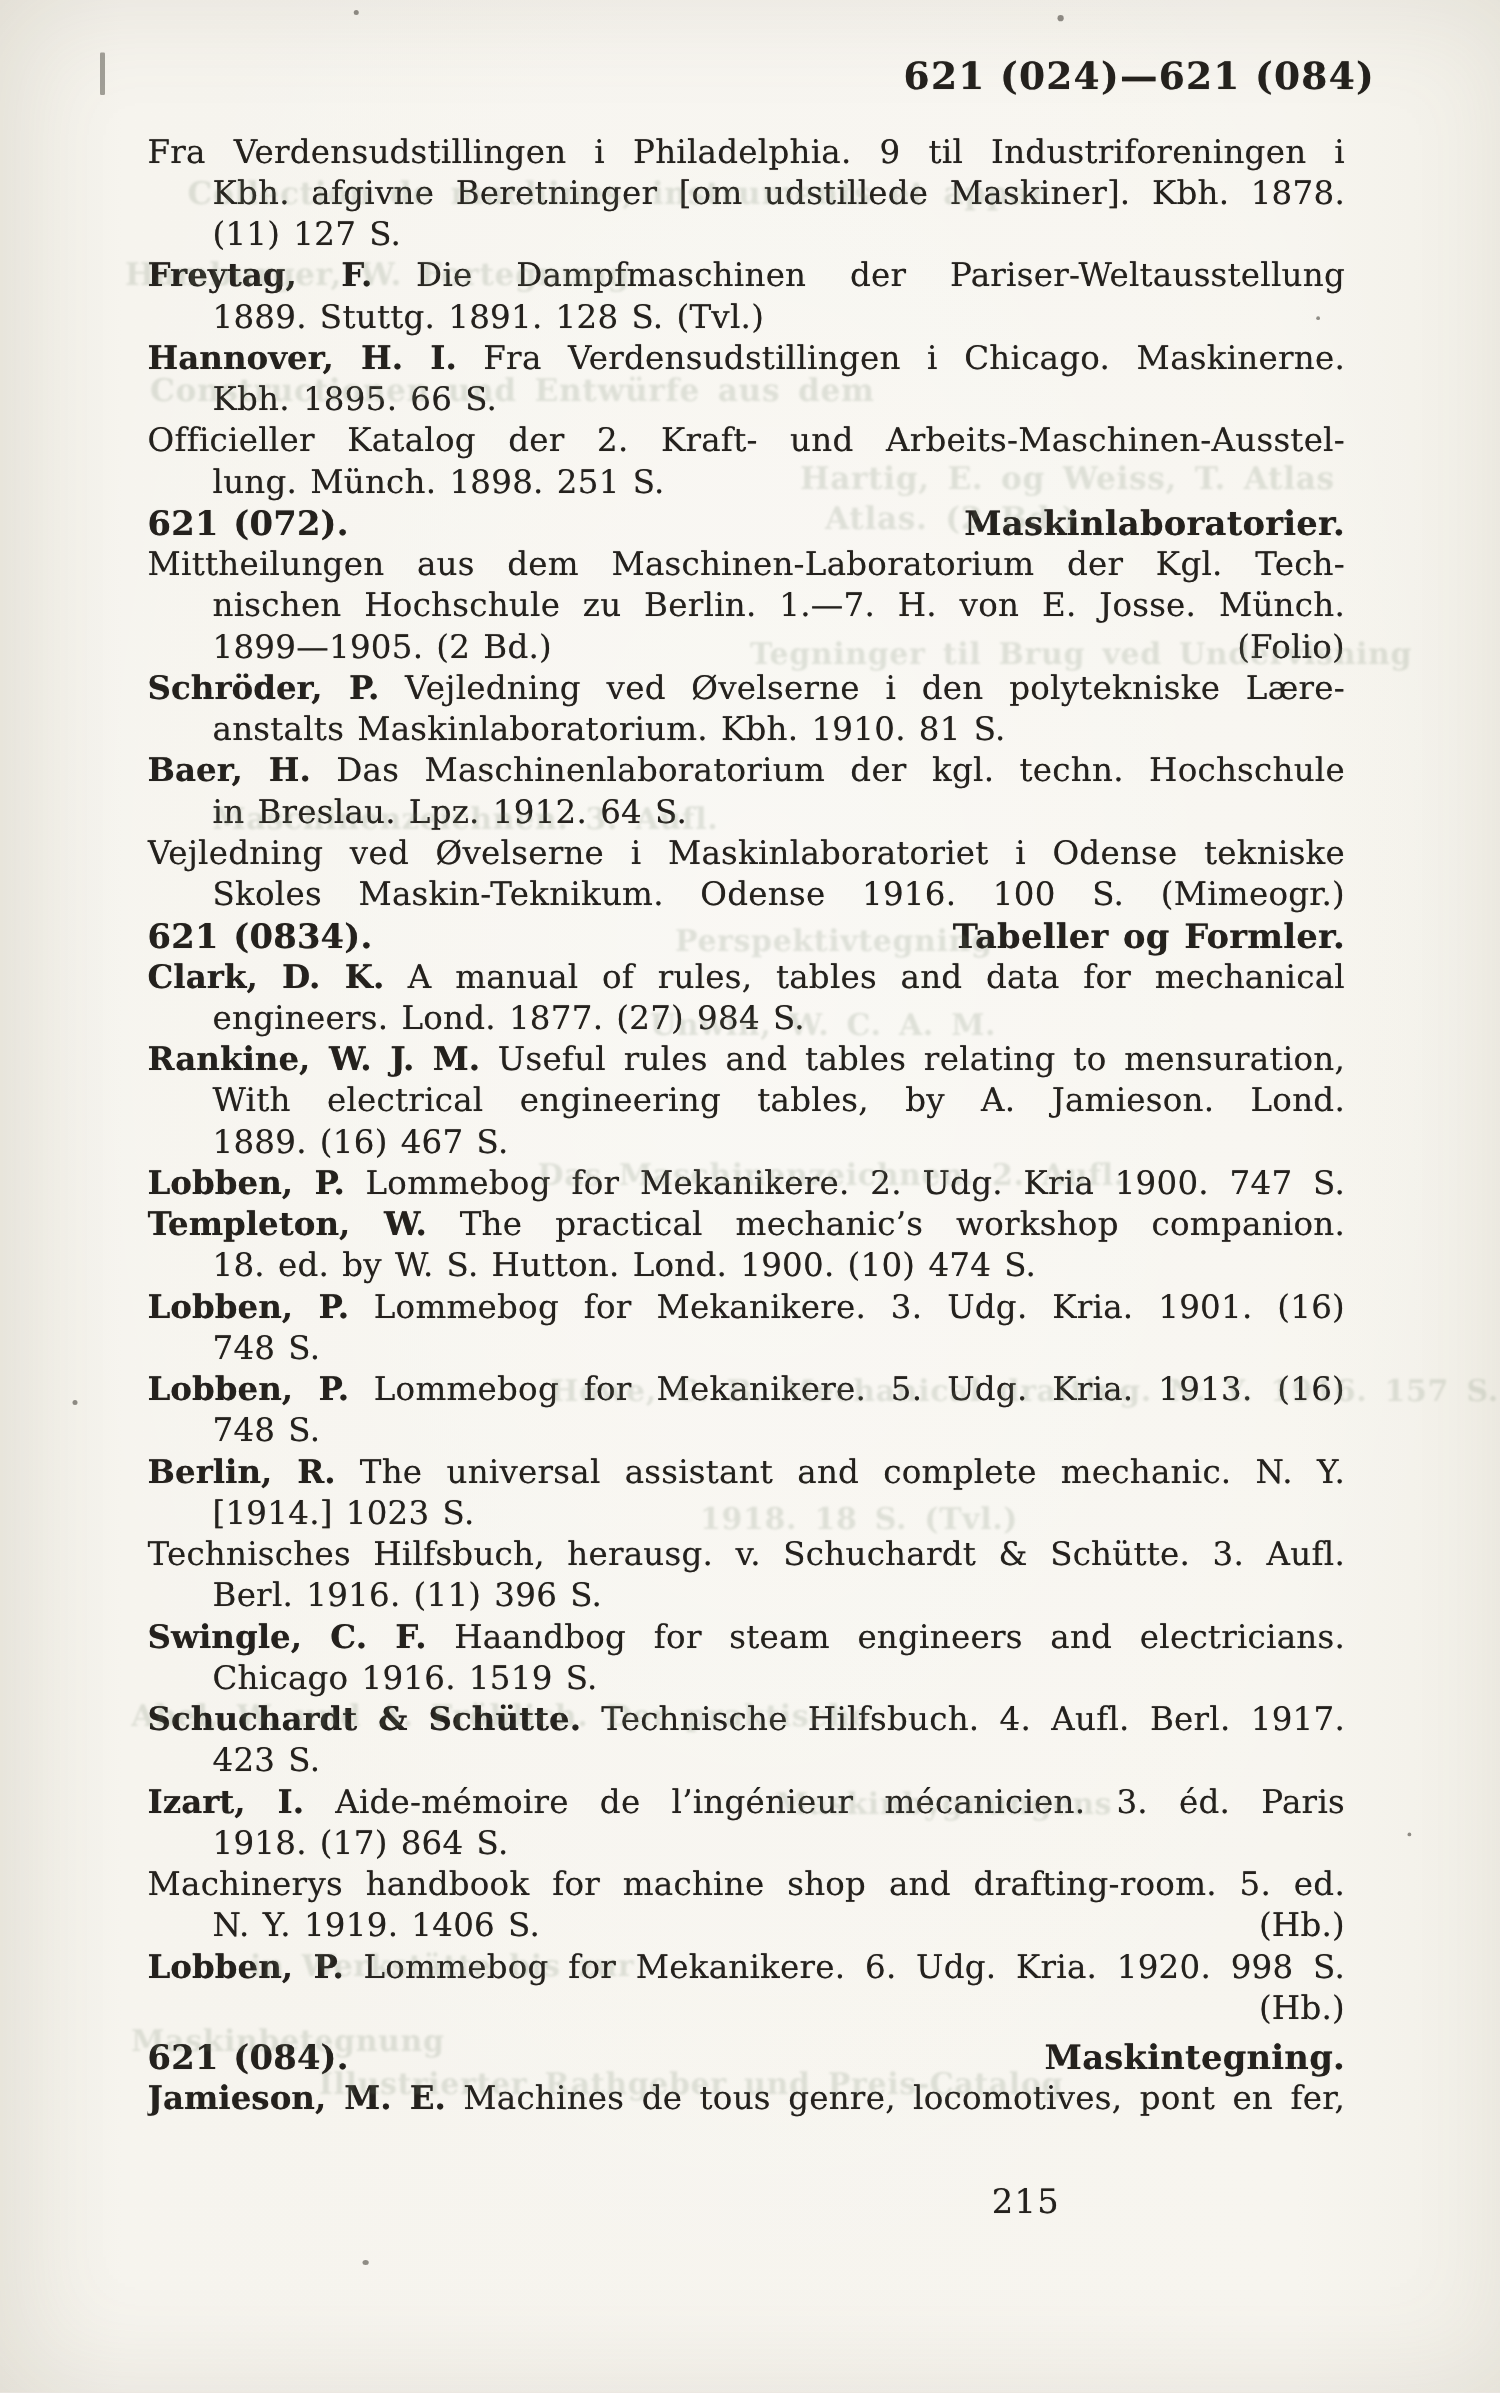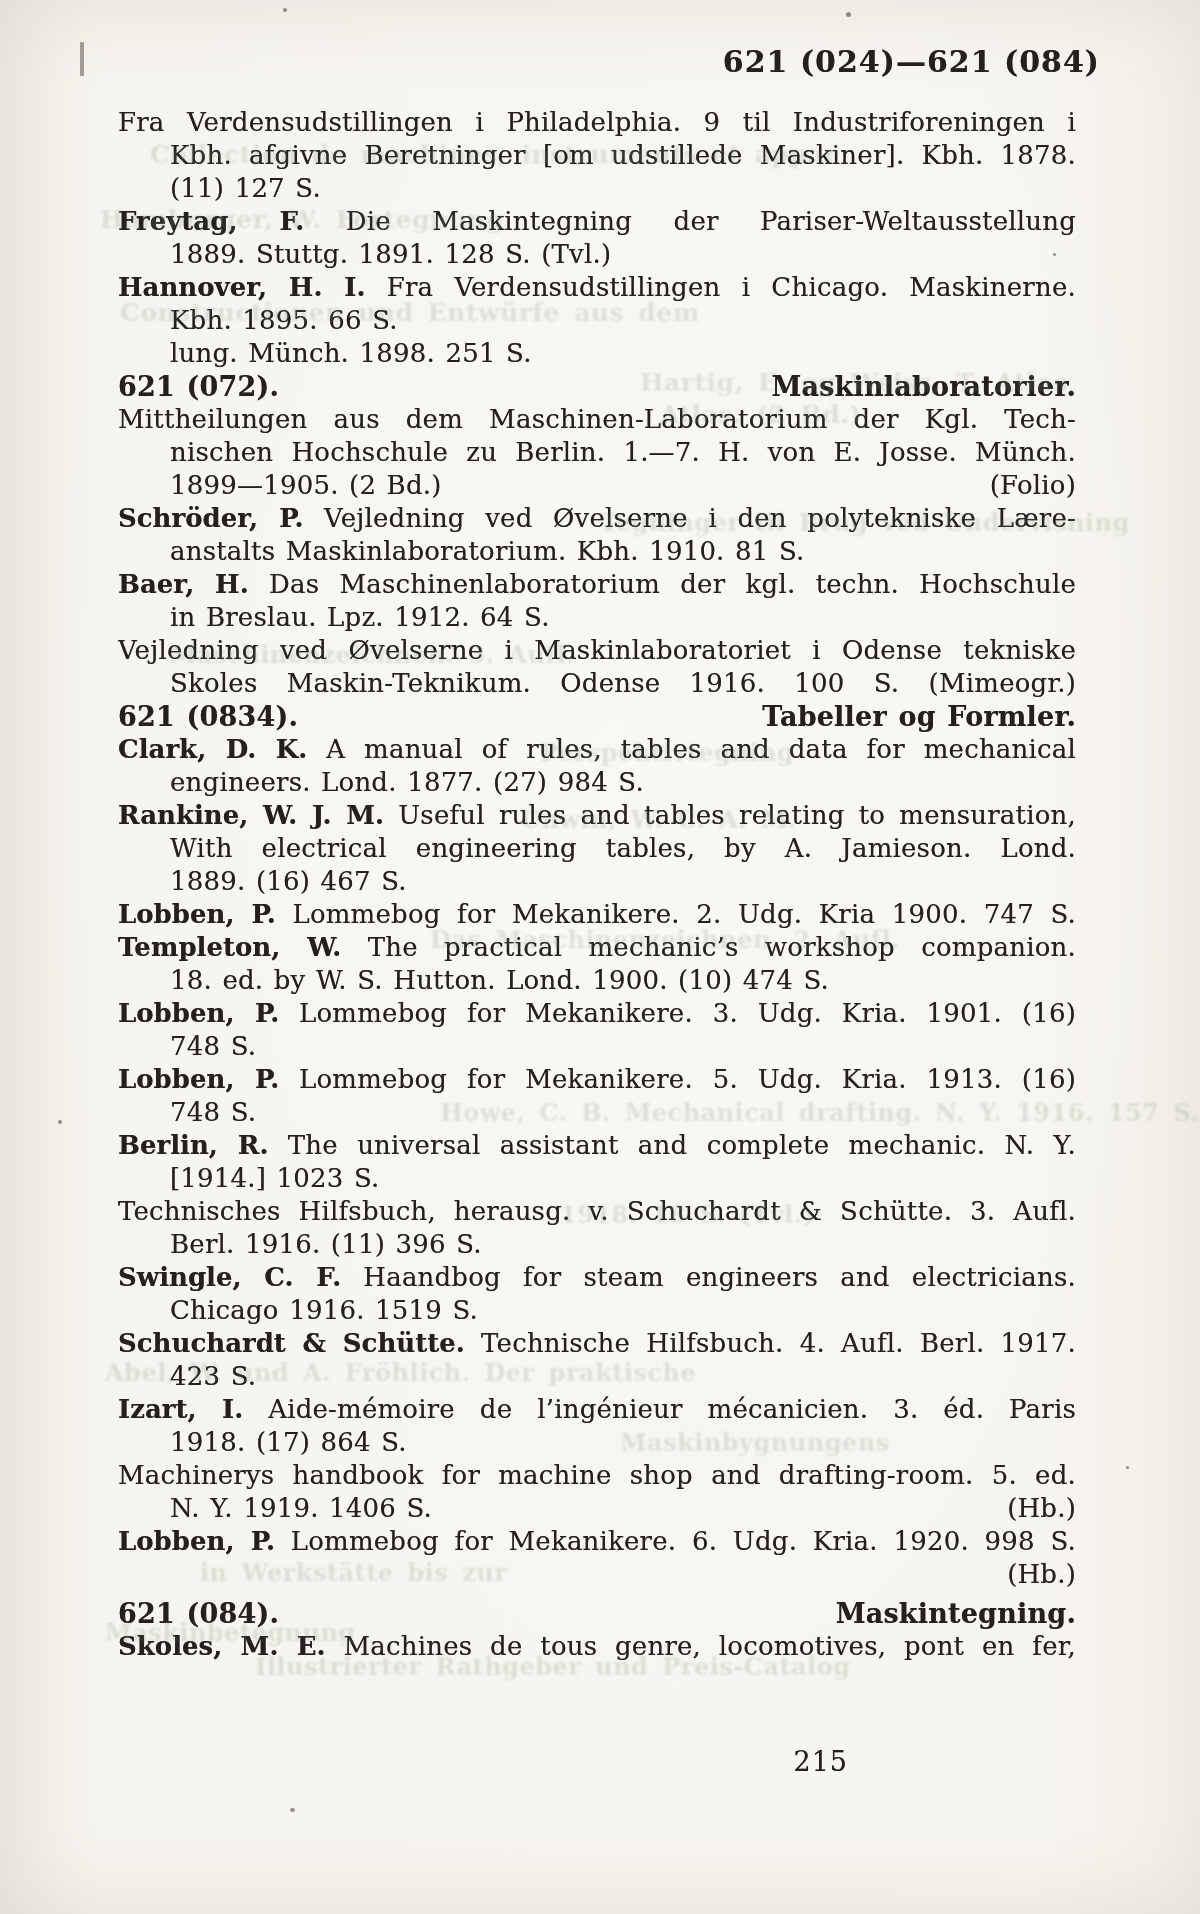--- a/index.html
+++ b/index.html
@@ -55,24 +55,25 @@
 </style>
 </head>
 <body>
 
 <div class="page">
   <div class="header">621 (024)—621 (084)</div>
   <div class="text-block">
       <div class="line just"><span>Fra Verdensudstillingen i Philadelphia. 9 til Industriforeningen i</span></div>
       <div class="line ind just"><span>Kbh. afgivne Beretninger [om udstillede Maskiner]. Kbh. 1878.</span></div>
       <div class="line ind"><span>(11) 127 S.</span></div>
-      <div class="line just"><span class="b">Freytag, F.</span><span> Die Maskintegning der Pariser-Weltausstellung</span></div>
+      <div class="line just"><span class="b">Freytag, F.</span><span> Die Dampfmaschinen der Pariser-Weltausstellung</span></div>
       <div class="line ind"><span>1889. Stuttg. 1891. 128 S. (Tvl.)</span></div>
       <div class="line just"><span class="b">Hannover, H. I.</span><span> Fra Verdensudstillingen i Chicago. Maskinerne.</span></div>
       <div class="line ind"><span>Kbh. 1895. 66 S.</span></div>
+      <div class="line just"><span>Officieller Katalog der 2. Kraft- und Arbeits-Maschinen-Ausstel-</span></div>
       <div class="line ind"><span>lung. Münch. 1898. 251 S.</span></div>
       <div class="line head">
         <span>621 (072).</span>
         <span>Maskinlaboratorier.</span>
       </div>
       <div class="line just"><span>Mittheilungen aus dem Maschinen-Laboratorium der Kgl. Tech-</span></div>
       <div class="line ind just"><span>nischen Hochschule zu Berlin. 1.—7. H. von E. Josse. Münch.</span></div>
       <div class="line split ind">
         <span><span>1899—1905. (2 Bd.)</span></span>
         <span>(Folio)</span>
@@ -113,21 +114,21 @@
       <div class="line split ind">
         <span><span>N. Y. 1919. 1406 S.</span></span>
         <span>(Hb.)</span>
       </div>
       <div class="line just"><span class="b">Lobben, P.</span><span> Lommebog for Mekanikere. 6. Udg. Kria. 1920. 998 S.</span></div>
       <div class="line right"><span>(Hb.)</span></div>
       <div class="line head gap">
         <span>621 (084).</span>
         <span>Maskintegning.</span>
       </div>
-      <div class="line just"><span class="b">Skoles, M. E.</span><span> Machines de tous genre, locomotives, pont en fer,</span></div>
+      <div class="line just"><span class="b">Jamieson, M. E.</span><span> Machines de tous genre, locomotives, pont en fer,</span></div>
     </div>
   <div class="pagenum">215</div>
 <div class="bleed" style="left: 150px; top: 140px; font-size: 25px;">Collection de machines, instruments et appar</div>
     <div class="bleed" style="left: 100px; top: 205px; font-size: 25px;">Hamburger, W. Fortegnung</div>
     <div class="bleed" style="left: 120px; top: 298px; font-size: 25px;">Constructionen und Entwürfe aus dem</div>
     <div class="bleed" style="left: 640px; top: 368px; font-size: 25px;">Hartig, E. og Weiss, T. Atlas</div>
     <div class="bleed" style="left: 660px; top: 400px; font-size: 25px;">Atlas. (2 Bd.)</div>
     <div class="bleed" style="left: 600px; top: 508px; font-size: 24px;">Tegninger til Brug ved Undervisning</div>
     <div class="bleed" style="left: 170px; top: 640px; font-size: 24px;">Maschinenzeichnen. 3. Aufl.</div>
     <div class="bleed" style="left: 540px; top: 738px; font-size: 24px;">Perspektivtegning</div>

